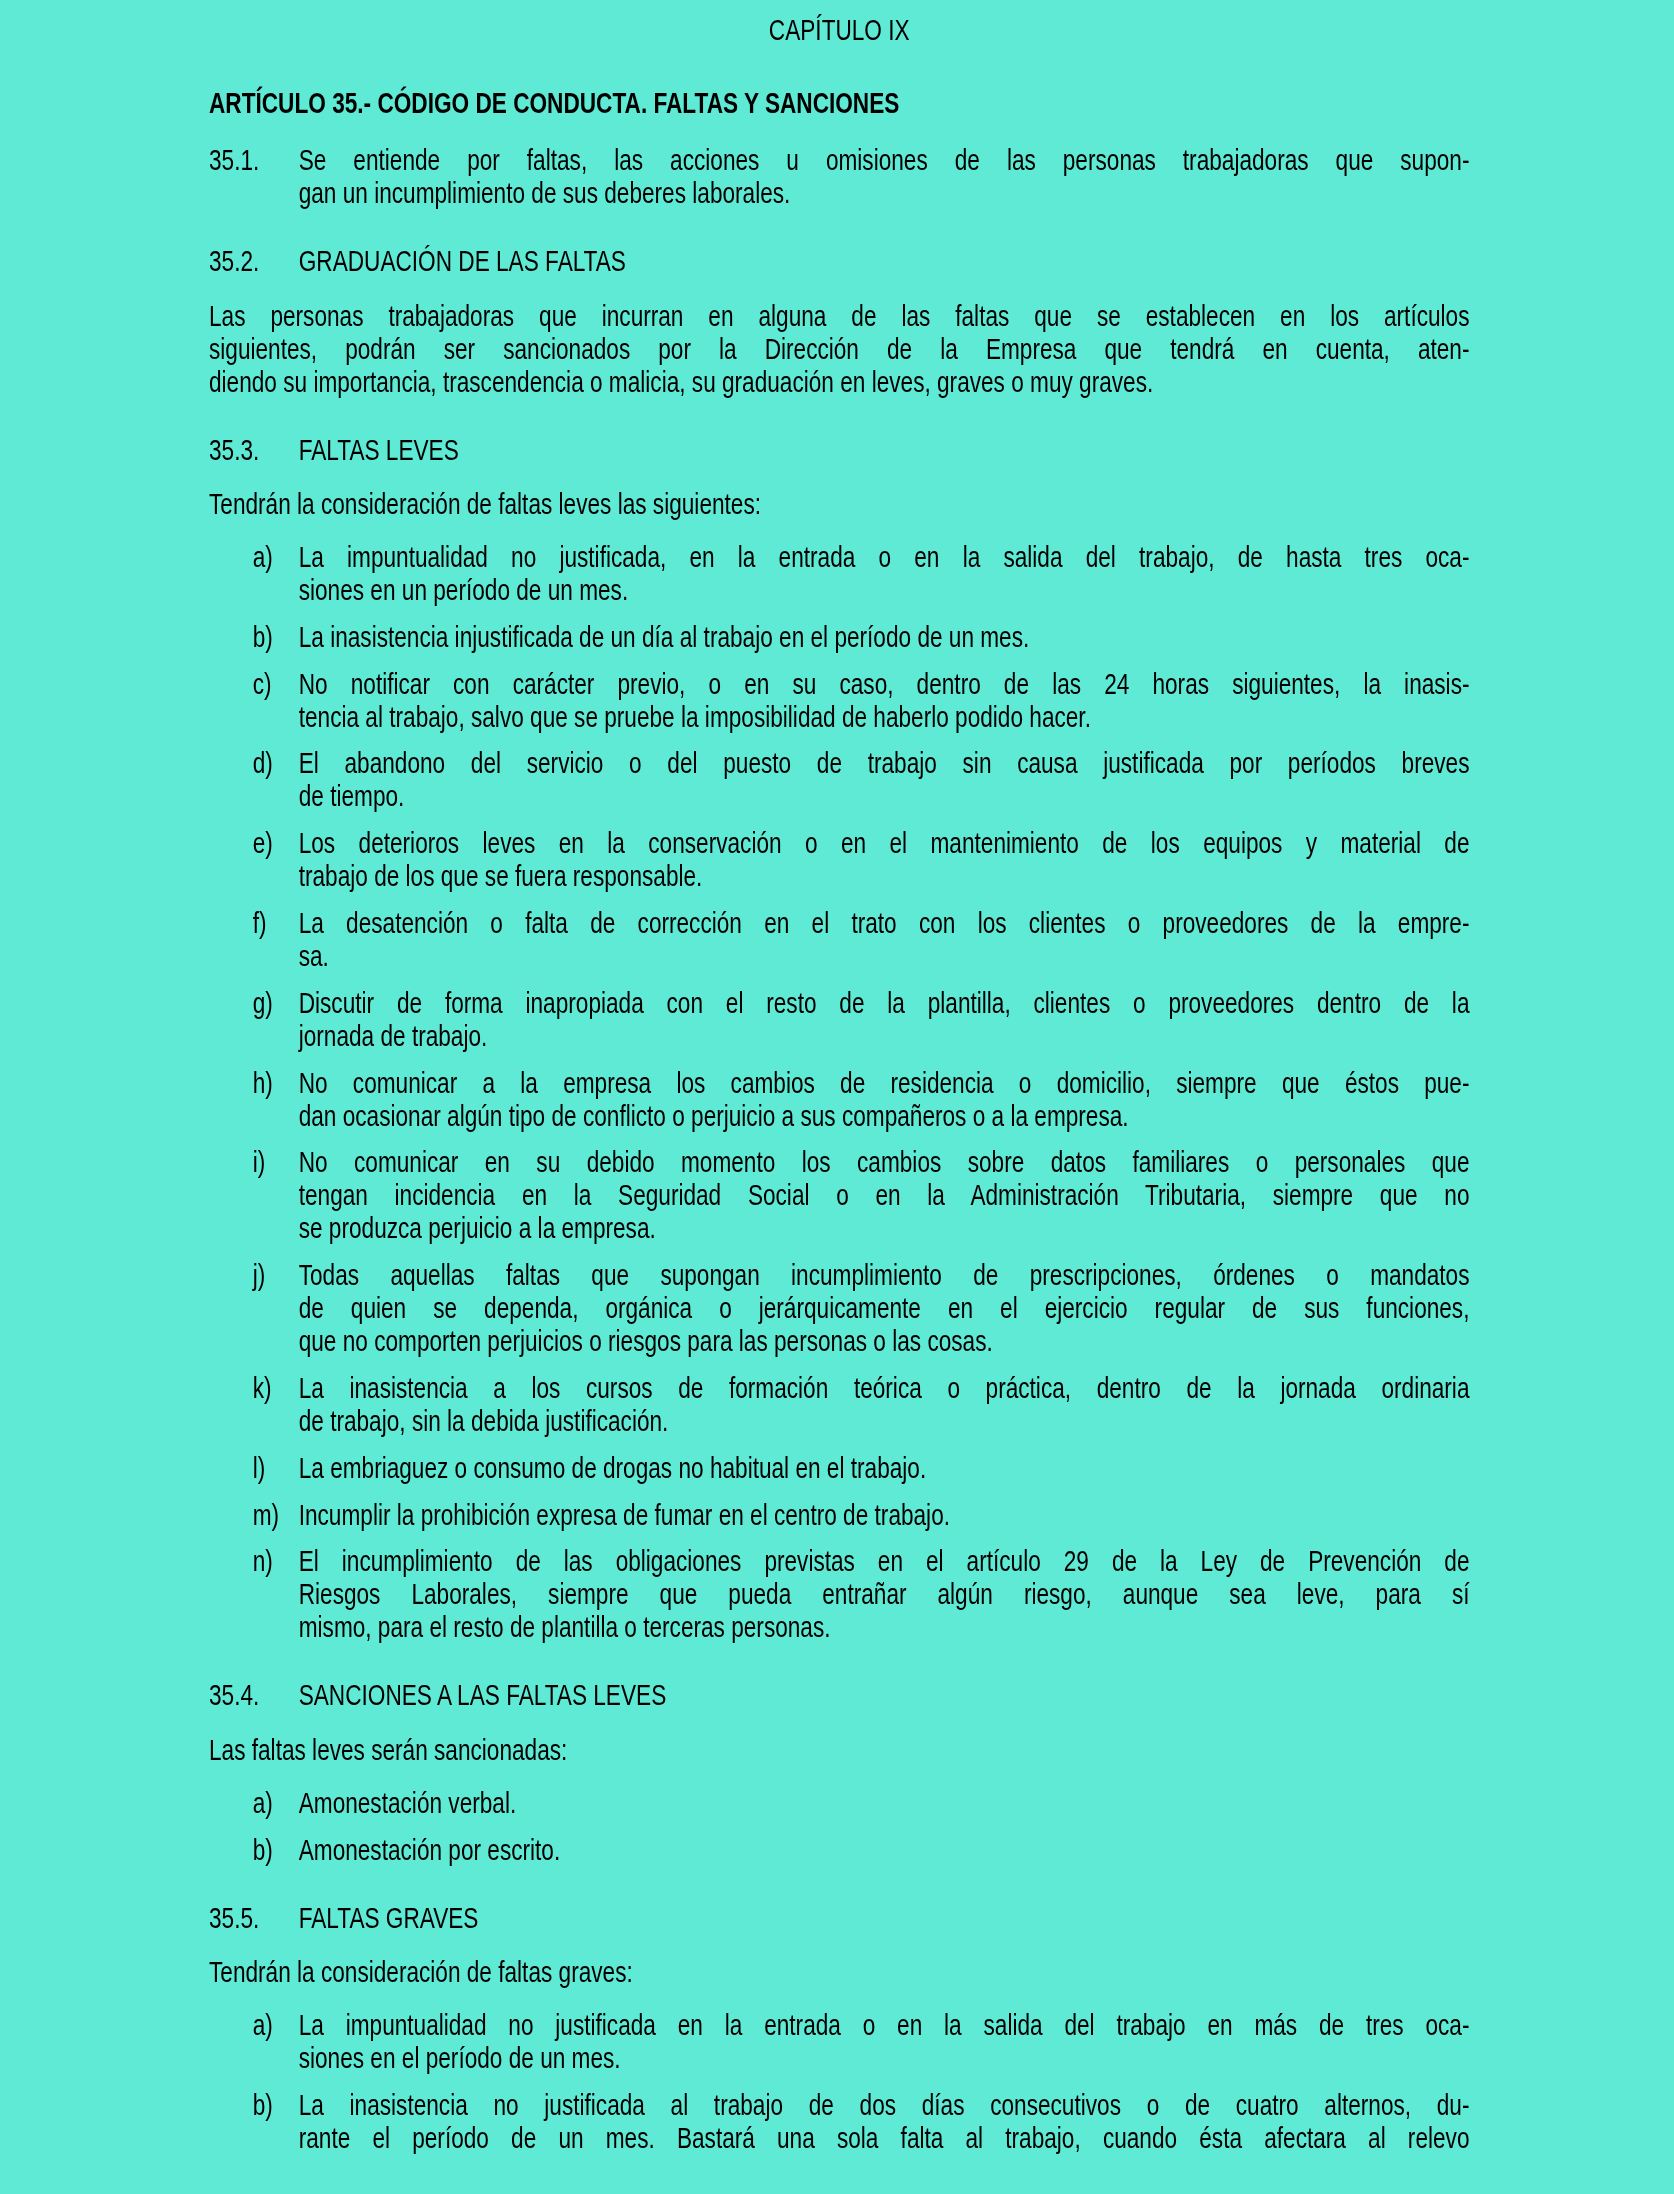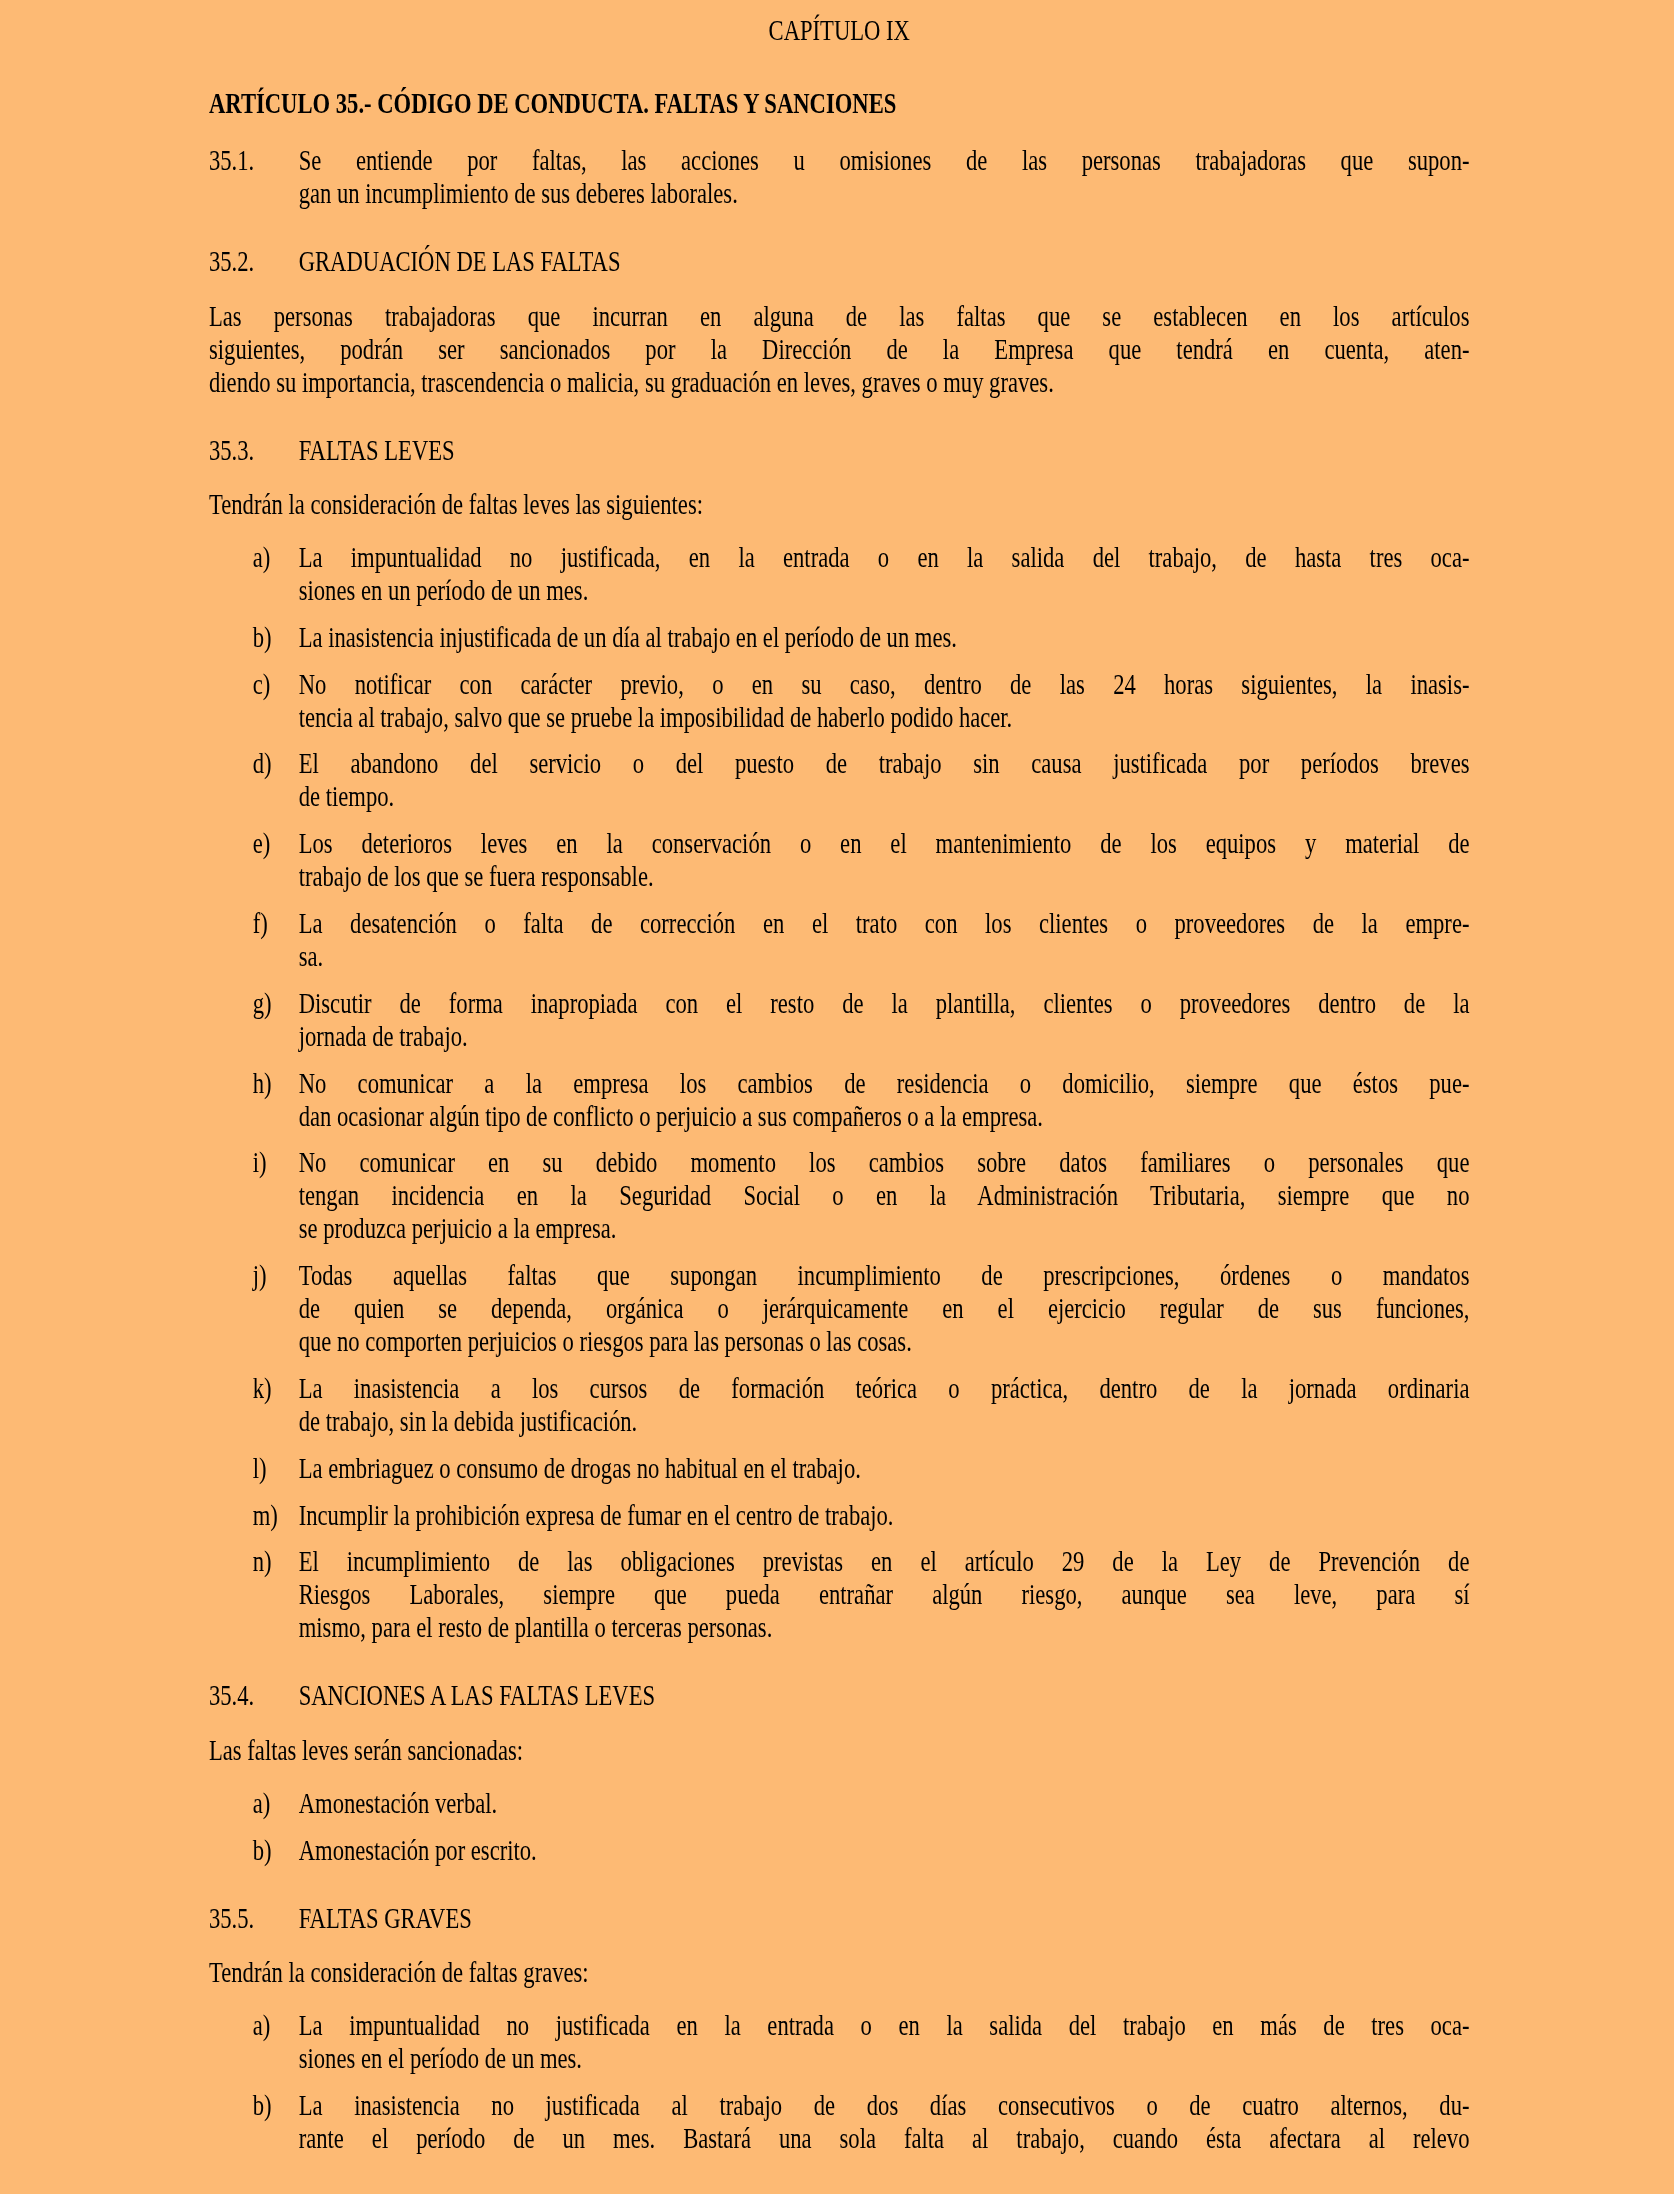--- a/index.html
+++ b/index.html
@@ -2,21 +2,21 @@
 <html lang="es" style="font-size:12.2px"><head>
 <meta charset="utf-8">
 <style>
   html, body { margin: 0; padding: 0; background: #ffffff; }
   body {
     width: 1675px; height: 2194px;
     position: relative; overflow: hidden;
     color: #000000;
     font-family: "Liberation Sans", sans-serif;
   }
-  #doc-page { position: absolute; inset: 0; background: #fdba74; font-family: Liberation Serif, serif; }
+  #doc-page { position: absolute; inset: 0; background: #5eead4; }
   
   #doc-content {
     position: absolute; left: 209px; top: 13.8px;
     width: 1616px;
     transform: scaleX(0.78); transform-origin: top left;
     font-size: 29px; line-height: 33px;
     color: #000000;
   }
   .block-center-title { text-align: center; margin: 0 0 40px 0; }
   .block-bold-heading { font-weight: bold; margin: 0 0 24.4px 0; }

